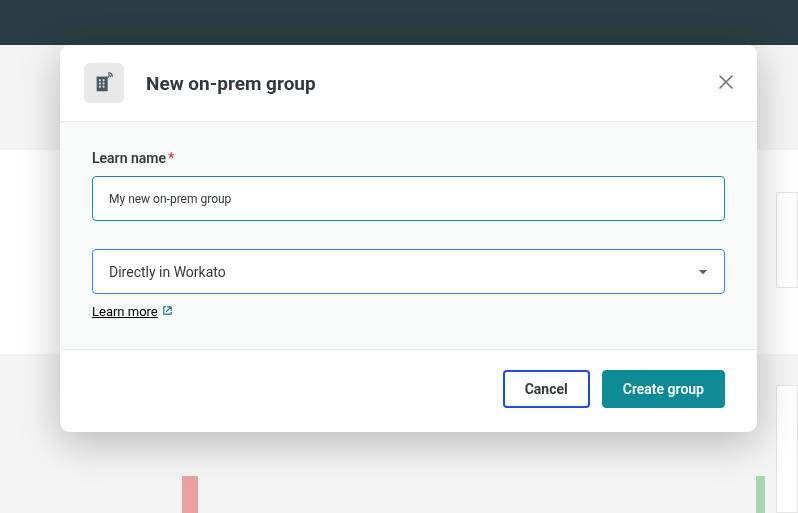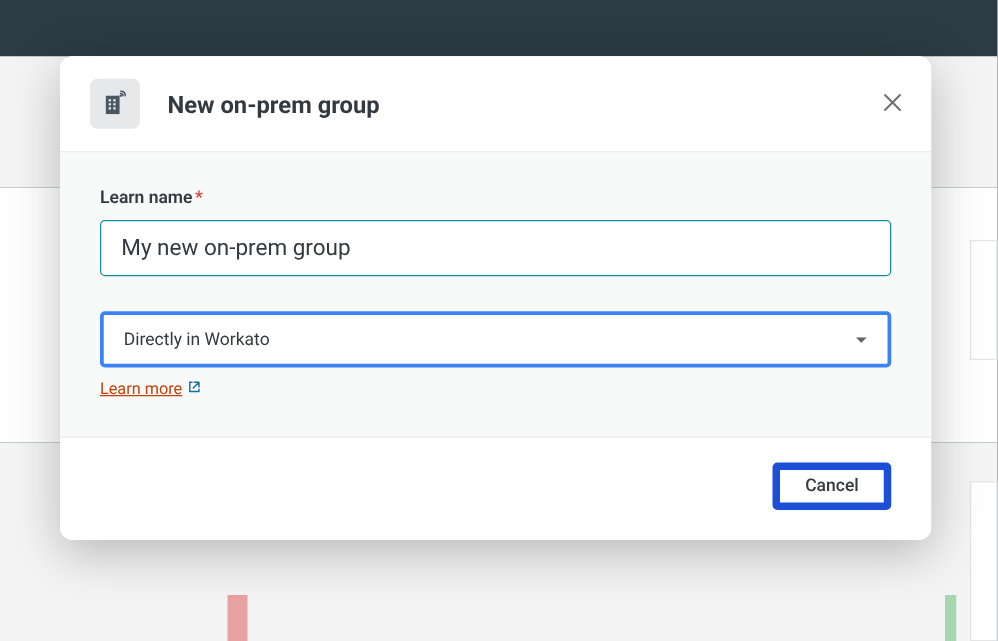--- a/index.html
+++ b/index.html
@@ -70,21 +70,21 @@
       right: 33px;
       bottom: 0;
       width: 9px;
       height: 37px;
       background: #a7d7b1;
     }
 
     .modal {
       position: absolute;
       top: 45px;
-      left: 48px;
+      left: 60px;
       width: 697px;
       background: #fff;
       border-radius: 10px;
       box-shadow: 0 10px 40px rgba(0,0,0,0.25);
       overflow: hidden;
     }
     .modal-header {
       display: flex;
       align-items: center;
       padding: 18px 24px 18px 24px;
@@ -151,30 +151,30 @@
     .required-asterisk {
       color: #d9483b;
       margin-left: 2px;
     }
     .text-input {
       width: 100%;
       height: 45px;
       border: 1px solid #0f8f9e;
       border-radius: 4px;
       padding: 0 16px;
-      font-size: 18px;
+      font-size: 12px;
       color: #333a3f;
       background: #fff;
       outline: none;
       font-family: inherit;
     }
     .select-box {
       width: 100%;
       height: 45px;
-      border: 3px solid #3b82f6;
+      border: 1px solid #3b82f6;
       border-radius: 4px;
       padding: 0 16px;
       font-size: 14px;
       color: #333a3f;
       background: #fff;
       display: flex;
       align-items: center;
       justify-content: space-between;
       cursor: pointer;
     }
@@ -186,21 +186,21 @@
       height: 6px;
       display: block;
     }
     .helper-text {
       font-size: 13px;
       color: #5a6167;
       margin-top: 9px;
       line-height: 1.4;
     }
     .learn-more-link {
-      color: #c2410c;
+      color: #000000;
       text-decoration: underline;
       cursor: pointer;
       display: inline-flex;
       align-items: center;
       gap: 4px;
     }
     .learn-more-link svg {
       width: 11px;
       height: 11px;
     }
@@ -219,22 +219,23 @@
       font-size: 14px;
       font-weight: 500;
       cursor: pointer;
       display: inline-flex;
       align-items: center;
       justify-content: center;
       font-family: inherit;
     }
     .btn-secondary {
       background: #fff;
-      border: 6px solid #1d4ed8;
-      color: #333a3f;
+      border: 2px solid #1d4ed8;
+      color: #333a3f;
+      font-weight: bold;
     }
     .btn-primary {
       background: #0e8a95;
       border: 1px solid #0e8a95;
       color: #fff;
       font-weight: 600;
     }
   </style>
 </head>
 <body>
@@ -295,14 +296,15 @@
             <span><svg viewBox="0 0 12 12">
                 <path d="M4 2 H2 V10 H10 V8 M6 2 H10 V6 M10 2 L5 7" stroke="#1b6fa6" stroke-width="1.3" fill="none" stroke-linecap="round" stroke-linejoin="round"></path>
               </svg></span>
           </a>
       </div>
     </div>
   </div>
 
   <div class="modal-footer">
     <button class="btn btn-secondary">Cancel</button>
+    <button class="btn btn-primary">Create group</button>
   </div>
 </div>
 
 </body></html>

